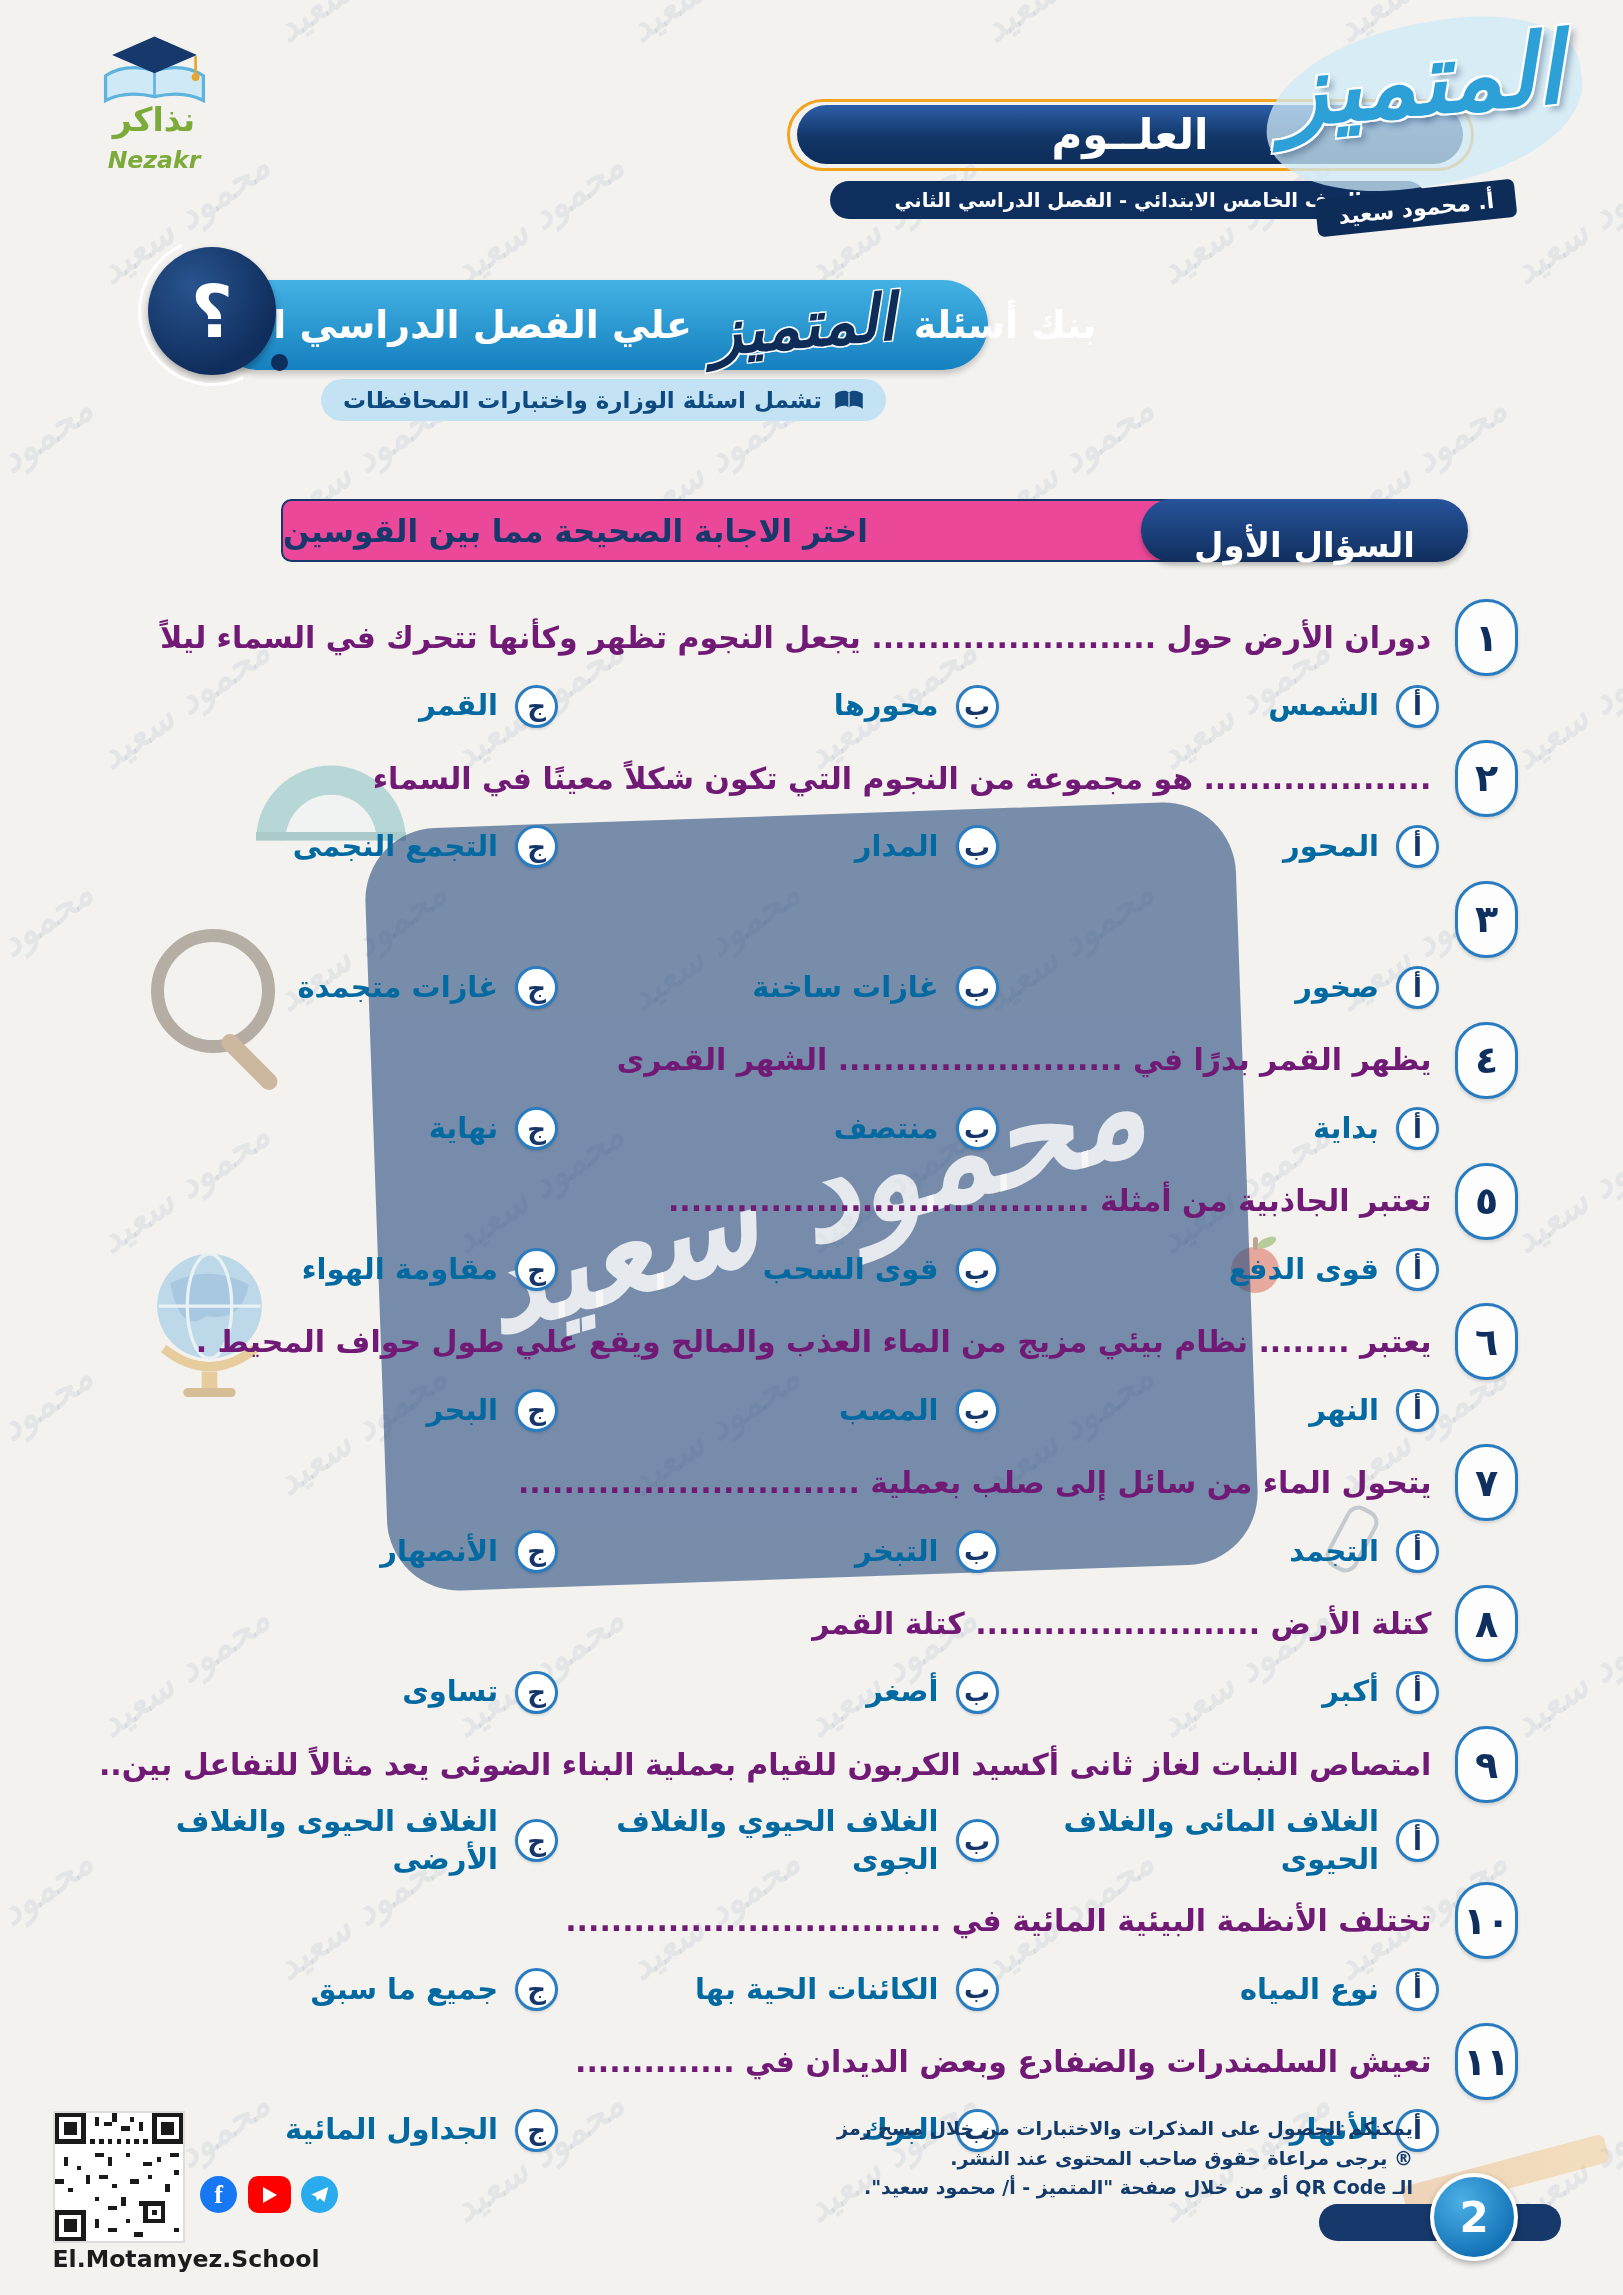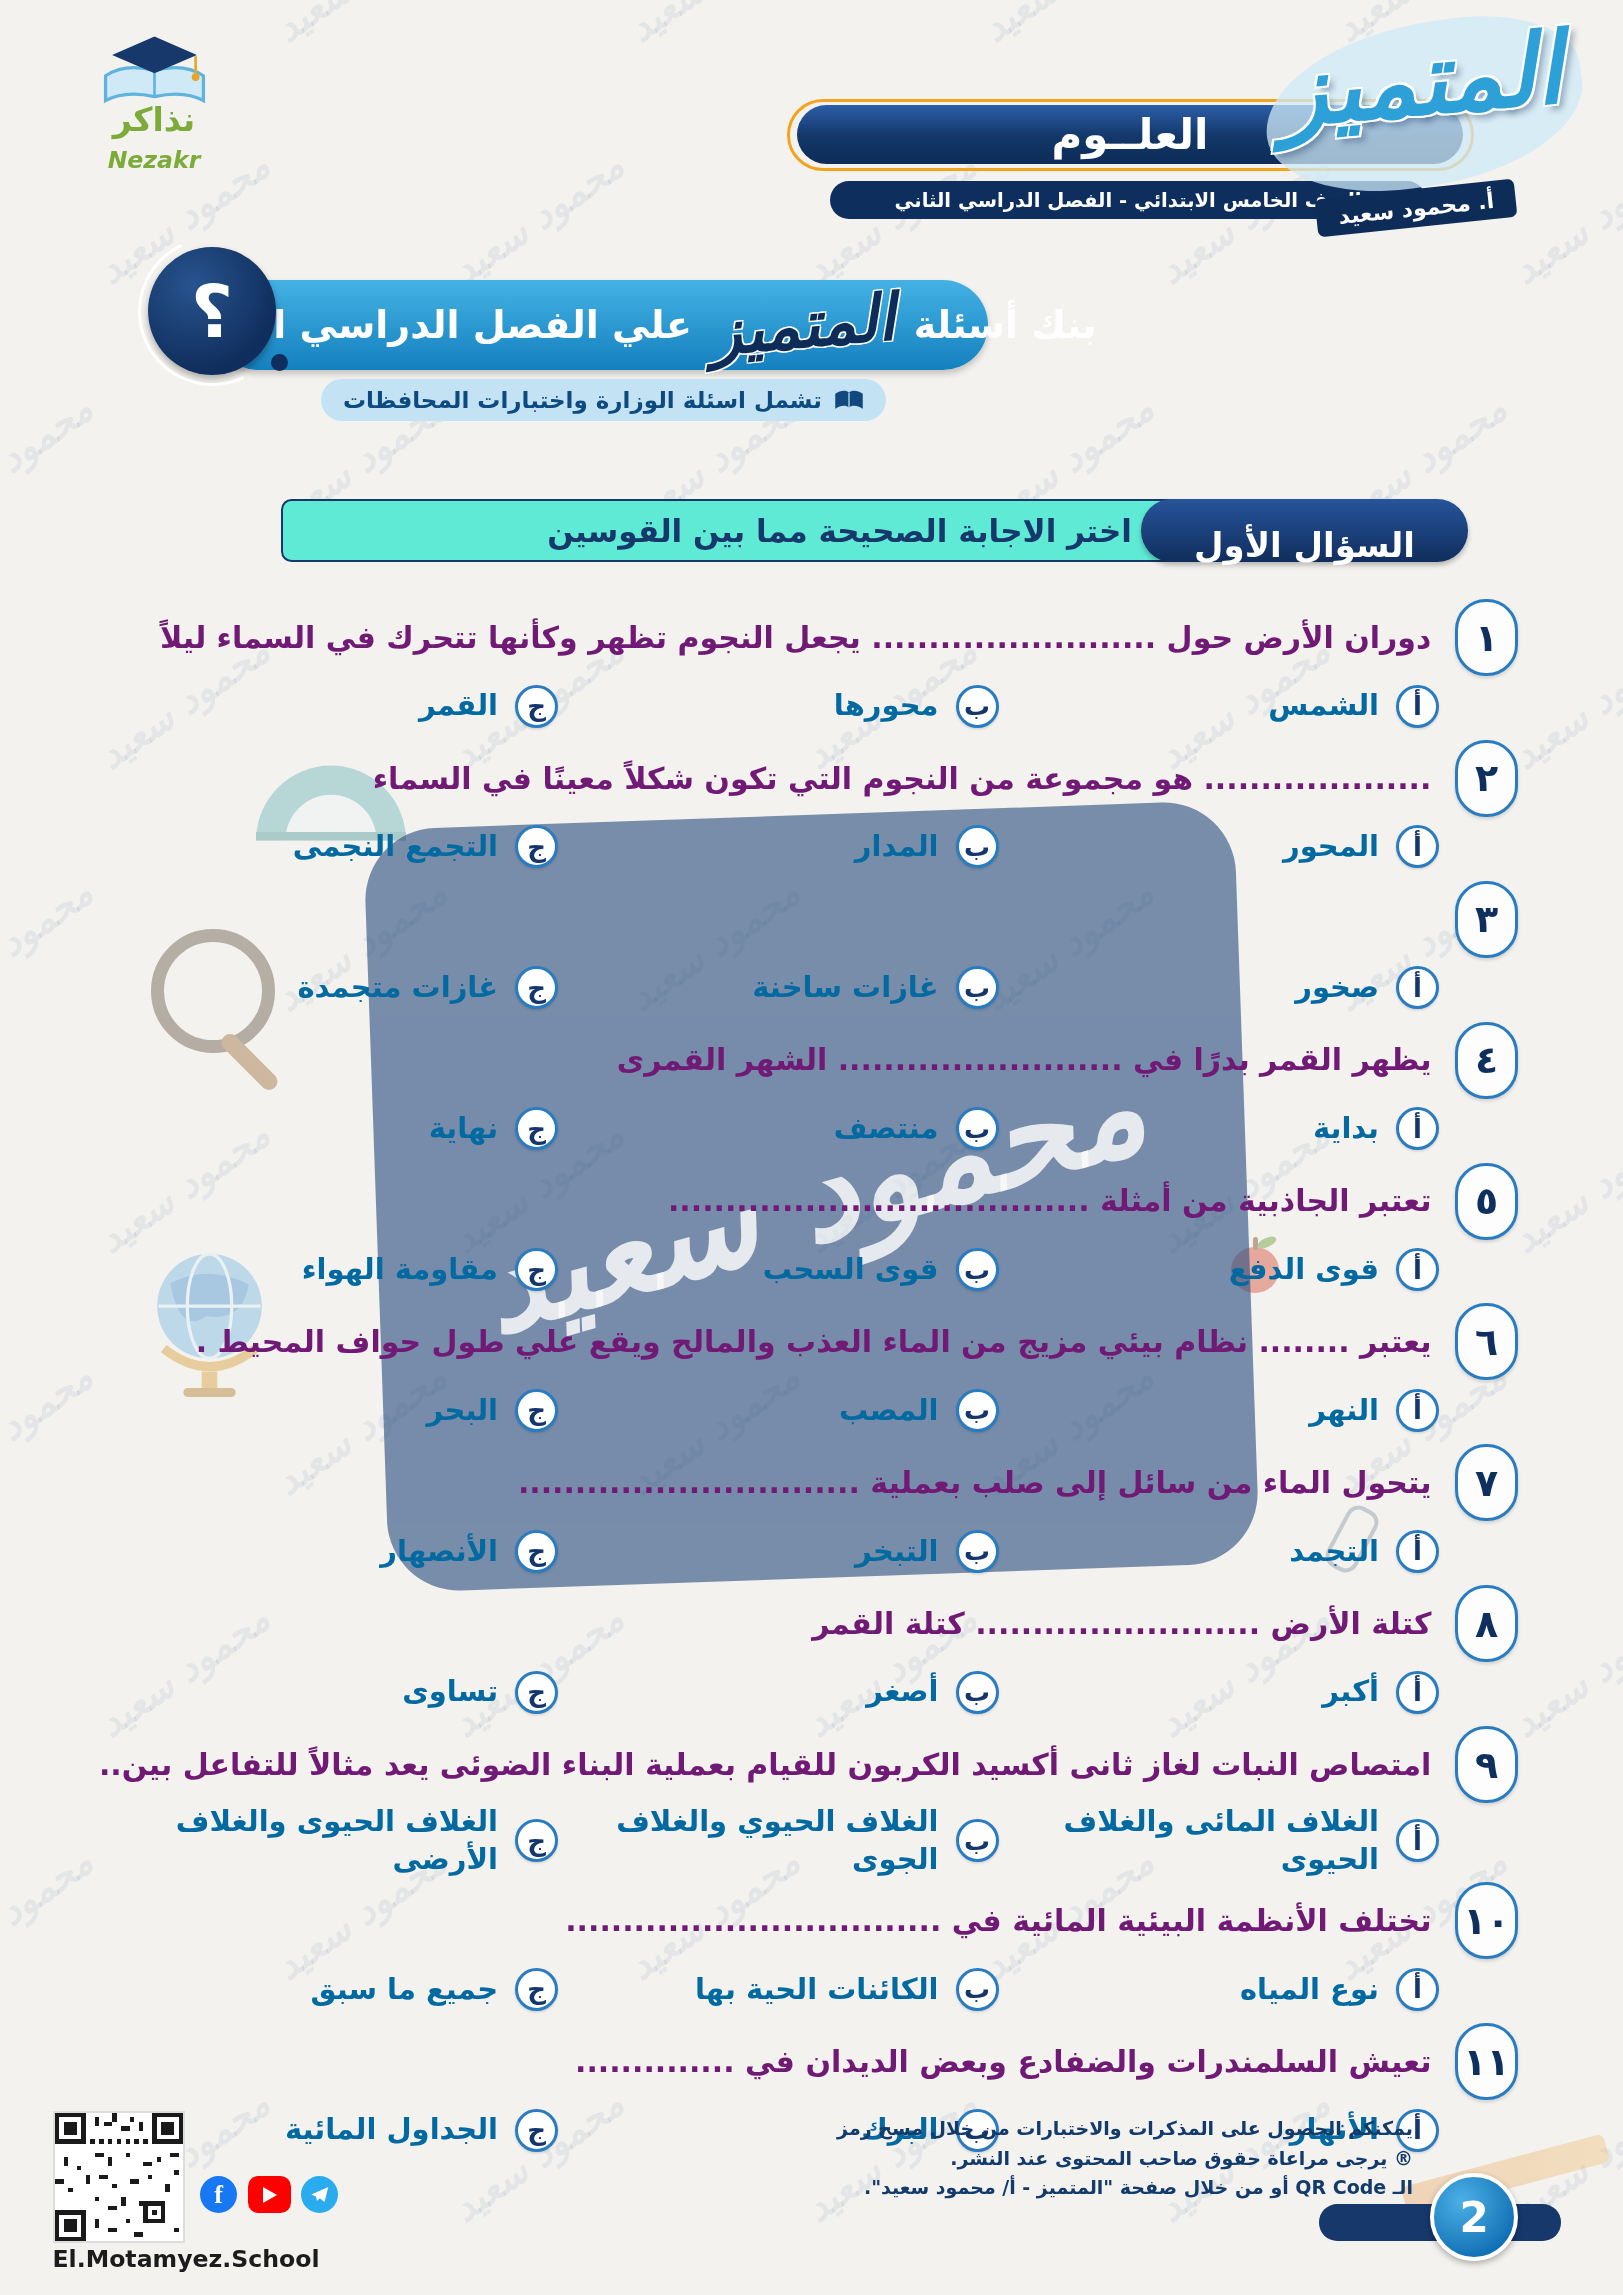--- a/index.html
+++ b/index.html
@@ -70,22 +70,22 @@
   .q-circle-glyph{color:#fff;font-size:73px;font-weight:bold;}
   .banner-sub{position:absolute;left:173px;top:132px;height:42px;background:#c3e3f5;border-radius:21px;
       display:inline-flex;align-items:center;gap:11.8px;padding:0 22px;}
   .banner-sub-text{color:#0d4a80;font-size:23px;font-weight:bold;white-space:nowrap;}
   
   .section-bar{position:absolute;left:281px;right:155px;top:499px;height:63px;display:flex;}
   .section-pill{width:327px;height:63px;background:linear-gradient(180deg,#27549b,#102e5d);
       border-radius:31px;display:flex;align-items:center;justify-content:center;z-index:2;
       box-shadow:0 3.3px 5.2px rgba(0,0,0,.25);}
   .section-pill span{color:#fff;font-size:34px;font-weight:bold;margin-top:28px;}
-  .section-box{flex:1;margin-right:-39px;padding-right:46px;background:#5eead4;border:2.6px solid #16386b;
-      border-radius:10.5px;display:flex;align-items:center;justify-content:flex-start;}
+  .section-box{flex:1;margin-right:-39px;padding-right:46px;background:#ec4899;border:2.6px solid #16386b;
+      border-radius:10.5px;display:flex;align-items:center;justify-content:flex-end;}
   .section-box span{color:#16386b;font-size:31px;font-weight:bold;}
   
   .questions{position:absolute;top:599px;right:105px;left:98px;}
   .q{margin-bottom:3.9px;}
   .q-head{display:flex;align-items:center;gap:23.6px;min-height:63px;}
   .q-num{flex:0 0 63px;height:77px;border:3.9px solid #2a7cc0;border-radius:31px;background:#fdfdfd;
       color:#0f2f5e;font-size:38px;font-weight:bold;display:flex;align-items:center;justify-content:center;
       box-shadow:0 2px 3.9px rgba(0,0,0,.15);box-sizing:border-box;}
   .q-text{color:#701a75;font-size:30px;font-weight:bold;line-height:1.25;}
   .q-opts{display:flex;min-height:60px;align-items:center;padding:0 79px 0 19.6px;}

